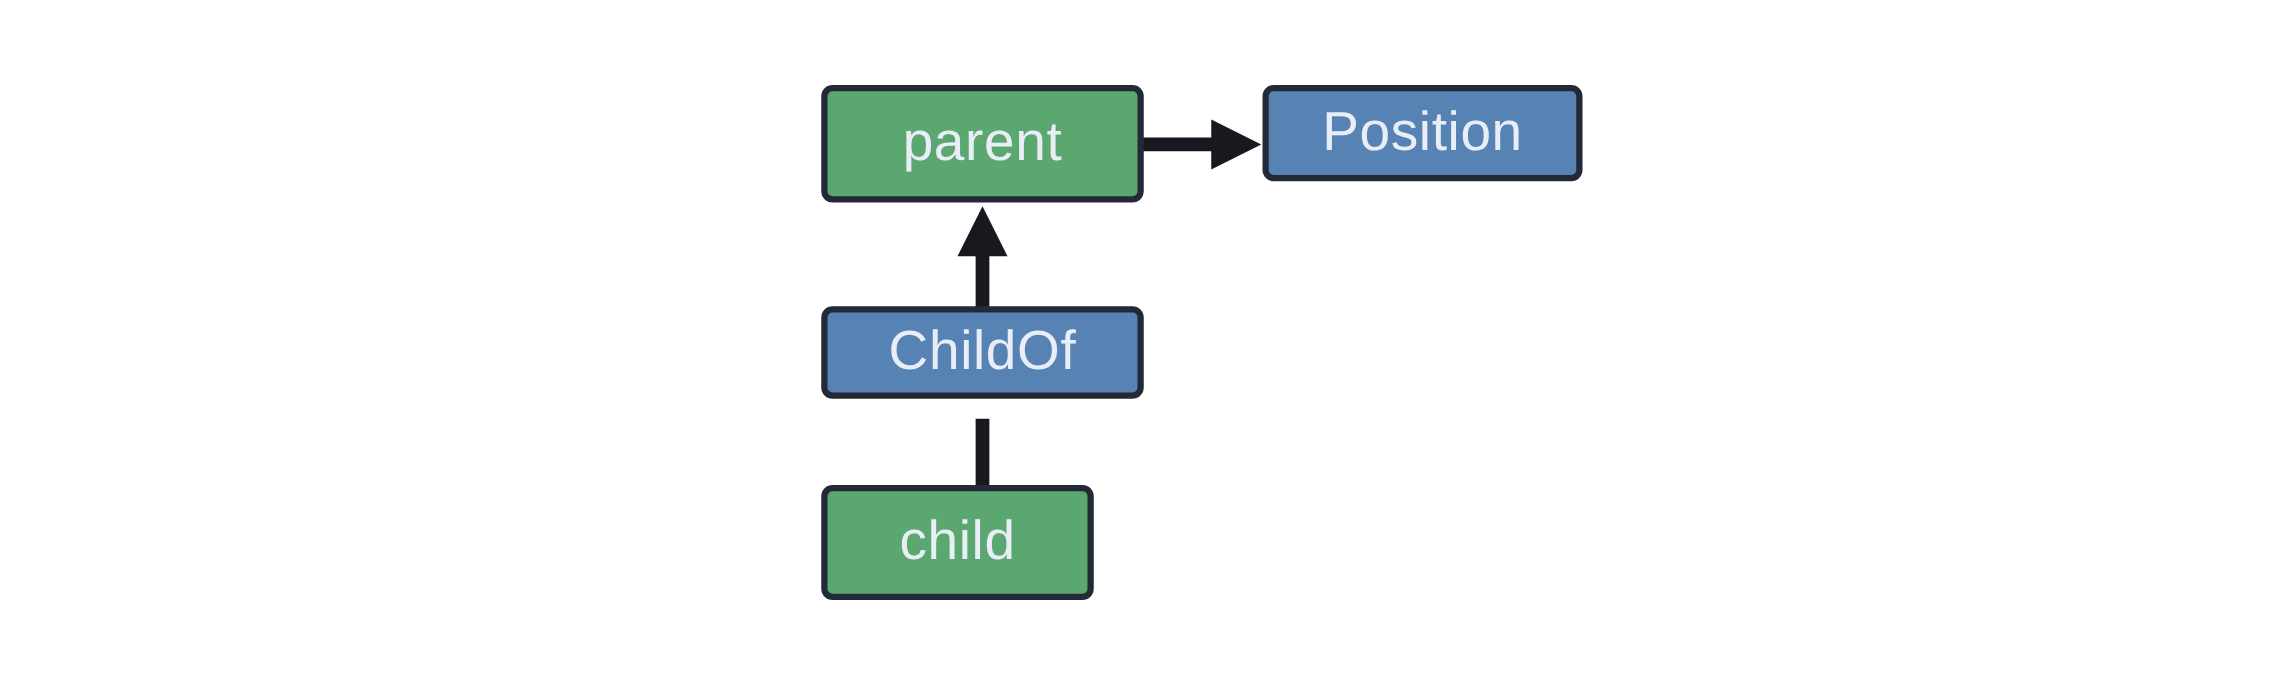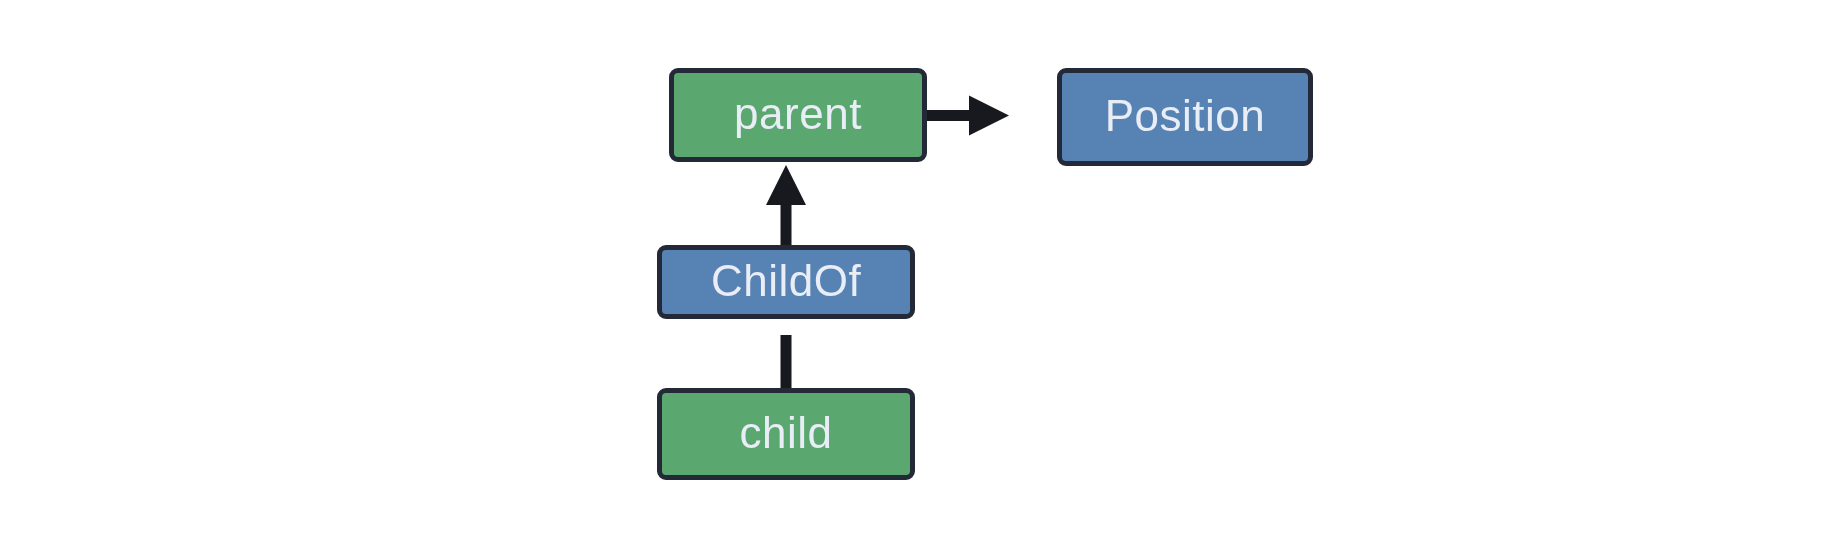--- a/index.html
+++ b/index.html
@@ -26,23 +26,23 @@
     font-size: 44px;
     line-height: 1;
     color: #e9edf6;
     letter-spacing: 0.5px;
   }
   .node span {
     display: block;
     transform: translateY(-1px);
   }
   #node-parent   { left: 657px;  top: 68px;  width: 258px; height: 94px; }
-  #node-position { left: 1057px; top: 68px;  width: 256px; height: 98px; }
+  #node-position { left: 1010px; top: 68px;  width: 256px; height: 77px; }
   #node-childof  { left: 657px;  top: 245px; width: 258px; height: 74px; }
-  #node-child    { left: 657px;  top: 388px; width: 258px; height: 92px; }
+  #node-child    { left: 657px;  top: 388px; width: 218px; height: 92px; }
   .arrows {
     position: absolute;
     left: 0;
     top: 0;
     pointer-events: none;
   }
 </style>
 </head>
 <body>
 
@@ -55,21 +55,21 @@
     </g>
     <g>
       <rect x="780.5" y="203" width="11" height="44" fill="#17191e"></rect>
       <polygon points="766,205 786,165 806,205" fill="#17191e"></polygon>
     </g>
     <g>
       <rect x="780.5" y="335" width="11" height="55" fill="#17191e"></rect>
     </g>
   </svg>
 
-  <div class="node" id="node-parent" style="background: rgb(91, 167, 112); border-color: rgb(35, 41, 54); color: rgb(233, 237, 246); margin-left: 12px;">
+  <div class="node" id="node-parent" style="background: rgb(91, 167, 112); border-color: rgb(35, 41, 54); color: rgb(233, 237, 246);">
     <span>parent</span>
   </div>
 
   <div class="node" id="node-position" style="background: rgb(87, 130, 180); border-color: rgb(35, 41, 54); color: rgb(233, 237, 246);">
     <span>Position</span>
   </div>
 
   <div class="node" id="node-childof" style="background: rgb(87, 130, 180); border-color: rgb(35, 41, 54); color: rgb(233, 237, 246);">
     <span>ChildOf</span>
   </div>

